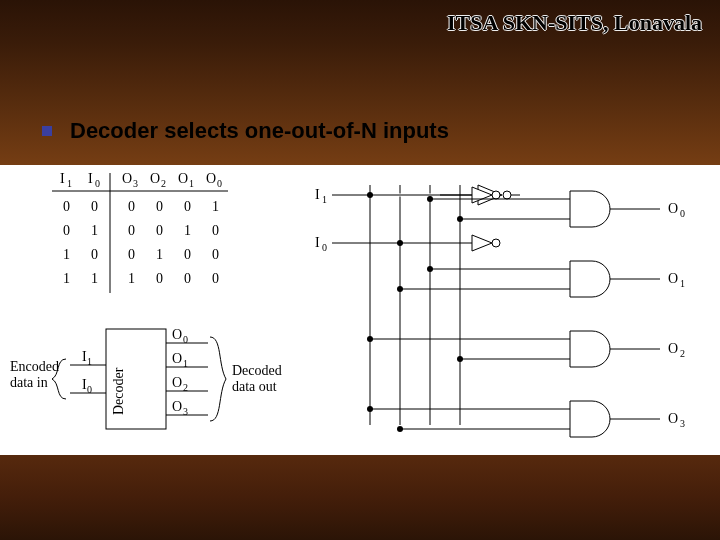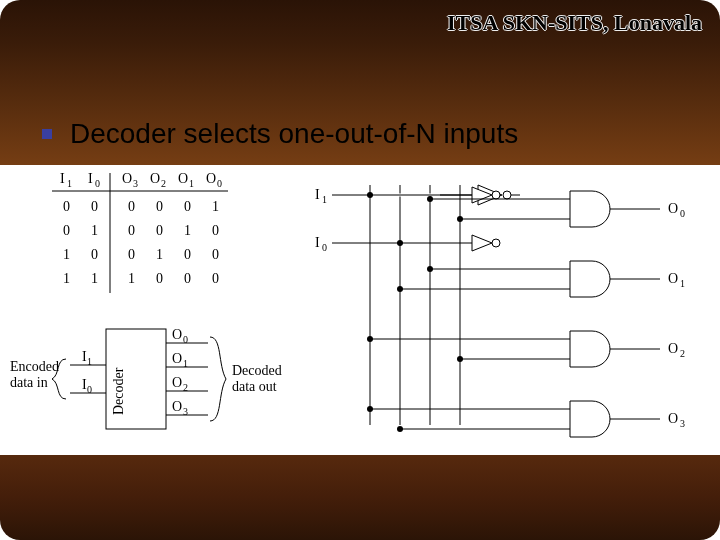--- a/index.html
+++ b/index.html
@@ -8,21 +8,20 @@
     width: 720px;
     height: 540px;
     overflow: hidden;
     font-family: Arial, sans-serif;
   }
   .slide {
     width: 720px;
     height: 540px;
     background: linear-gradient(180deg, #2a1306 0%, #3a1c09 8%, #a85a1c 50%, #441e0a 92%, #2b1406 100%);
     position: relative;
-    border-radius: 20px;
   }
   .header-label {
     position: absolute;
     top: 10px;
     right: 18px;
     font-family: "Times New Roman", serif;
     font-weight: bold;
     font-size: 22px;
     color: #000;
     text-shadow: 1px 0 0 #eee, -1px 0 0 #eee, 0 1px 0 #eee, 0 -1px 0 #eee;
@@ -43,22 +42,23 @@
     display: flex;
     align-items: center;
     gap: 18px;
   }
   .bullet-square {
     width: 10px;
     height: 10px;
     background: #3a3fa0;
   }
   .bullet-text {
-    font-size: 28px;
+    font-size: 22px;
     color: #000;
+    font-weight: bold;
   }
   .figure {
     position: absolute;
     left: 0;
     top: 165px;
     width: 720px;
     height: 290px;
     background: #fff;
   }
   .figure svg {

